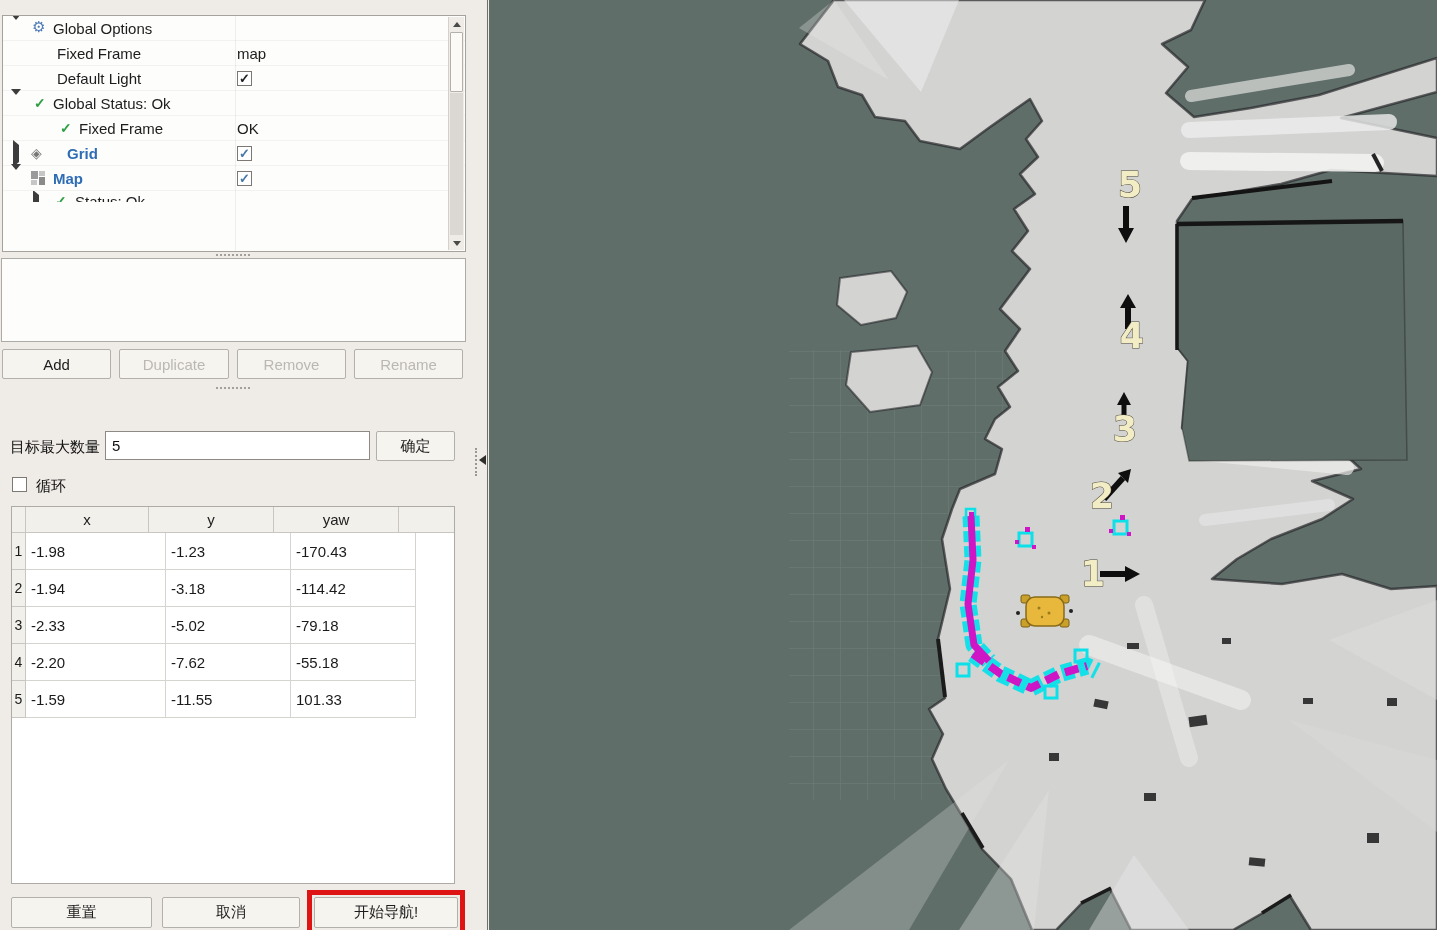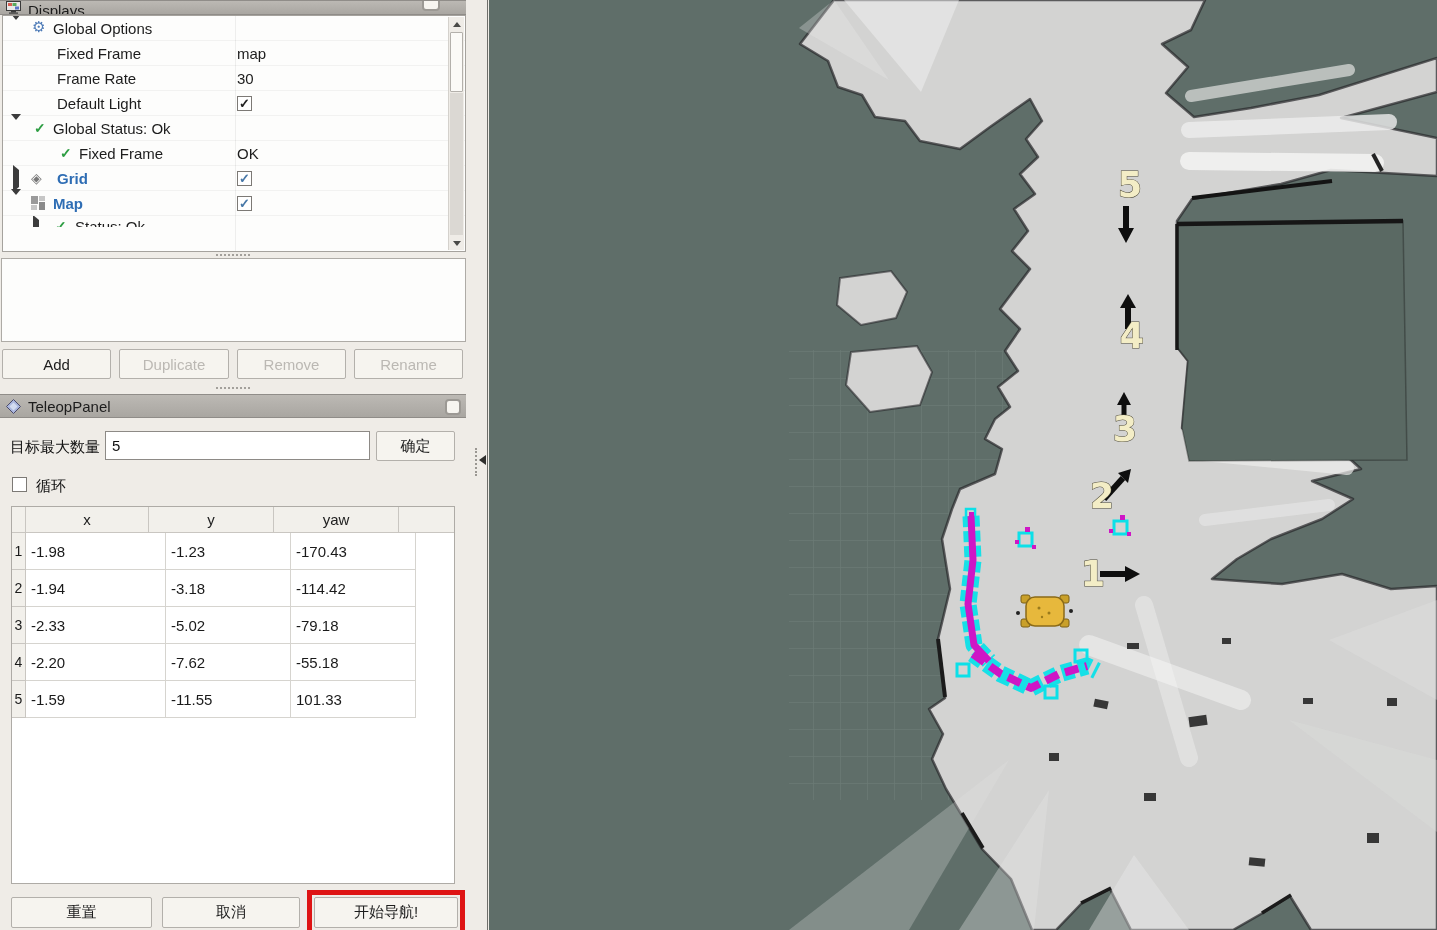--- a/index.html
+++ b/index.html
@@ -123,67 +123,49 @@
     font-size:35px; fill:#f3edc6; paint-order:stroke; stroke:#4a4636;
     stroke-width:1px; }
 </style>
 </head>
 <body>
 
 <div id="app">
 
   <div id="left-panel">
 
-    <div class="panel-titlebar" id="displays-titlebar">
-      <span class="tbar-icon">
-        <svg width="15" height="13">
-            <rect x="0.5" y="0.5" width="14" height="9" fill="#e8e8e8" stroke="#3a3a3a"></rect>
-            <rect x="2" y="2" width="4" height="3" fill="#d95c50"></rect>
-            <rect x="6.5" y="2" width="4" height="3" fill="#58a85c"></rect>
-            <rect x="9" y="5.5" width="4" height="3" fill="#5a74c8"></rect>
-            <rect x="5" y="10" width="5" height="1.5" fill="#3a3a3a"></rect>
-            <rect x="3" y="11.5" width="9" height="1.2" fill="#3a3a3a"></rect>
-          </svg>
-      </span>
-      <span class="ttl">Displays</span>
-      <span class="float-btn"></span>
-    </div>
 
     <div id="tree-box">
       <div class="trow">
         <span class="pos" style="left:8px"><span class="exp-open"></span></span>
         <span class="pos gear" style="left:29px;top:2px">⚙</span>
         <span class="pos" style="left:50px">Global Options</span>
       </div>
       <div class="trow">
         <span class="pos" style="left:54px">Fixed Frame</span>
         <span class="tvalue">map</span>
       </div>
       <div class="trow">
-        <span class="pos" style="left:54px">Frame Rate</span>
-        <span class="tvalue">30</span>
-      </div>
-      <div class="trow">
         <span class="pos" style="left:54px">Default Light</span>
         <span class="tvalue cb dark">✓</span>
       </div>
       <div class="trow">
         <span class="pos" style="left:8px"><span class="exp-open"></span></span>
         <span class="pos gcheck" style="left:31px">✓</span>
         <span class="pos" style="left:50px">Global Status: Ok</span>
       </div>
       <div class="trow">
         <span class="pos gcheck" style="left:57px">✓</span>
         <span class="pos" style="left:76px">Fixed Frame</span>
         <span class="tvalue">OK</span>
       </div>
       <div class="trow">
         <span class="pos" style="left:10px"><span class="exp-closed"></span></span>
         <span class="pos" style="left:28px;color:#777;font-size:14px">◈</span>
-        <span class="pos blue-label" style="left:54px">Grid</span>
+        <span class="pos blue-label" style="left:64px">Grid</span>
         <span class="tvalue cb blue">✓</span>
       </div>
       <div class="trow">
         <span class="pos" style="left:8px"><span class="exp-open"></span></span>
         <span class="pos" style="left:28px;top:5px">
           <svg width="14" height="14">
               <rect x="0" y="0" width="7" height="8" fill="#9a9a9a"></rect>
               <rect x="8" y="0" width="6" height="5" fill="#c6c6c6"></rect>
               <rect x="8" y="6" width="6" height="8" fill="#8a8a8a"></rect>
               <rect x="0" y="9" width="6" height="5" fill="#c6c6c6"></rect>
@@ -214,30 +196,20 @@
 
     <div id="selection-box"></div>
 
     <button class="qbtn" style="left:2px;top:349px;width:109px">Add</button>
     <button class="qbtn disabled" style="left:119px;top:349px;width:110px">Duplicate</button>
     <button class="qbtn disabled" style="left:237px;top:349px;width:109px">Remove</button>
     <button class="qbtn disabled" style="left:354px;top:349px;width:109px">Rename</button>
 
     <div class="h-dots" style="left:216px;top:387px"></div>
 
-    <div class="panel-titlebar" id="teleop-titlebar">
-      <span class="tbar-icon">
-        <svg width="15" height="15">
-            <polygon points="7.5,0.5 14.5,7.5 7.5,14.5 0.5,7.5" fill="#aab6dd" stroke="#4a4a6a"></polygon>
-            <polygon points="7.5,3.5 11.5,7.5 7.5,11.5 3.5,7.5" fill="#d3dbf0"></polygon>
-          </svg>
-      </span>
-      <span>TeleopPanel</span>
-      <span class="float-btn"></span>
-    </div>
 
     <span id="goal-label">目标最大数量</span>
     <input id="goal-input" type="text" value="5" style="">
     <button class="qbtn" id="confirm-btn">确定</button>
 
     <span class="cb" id="loop-cb"></span>
     <span id="loop-label">循环</span>
 
     <div id="table-frame">
       <div id="table-header">

